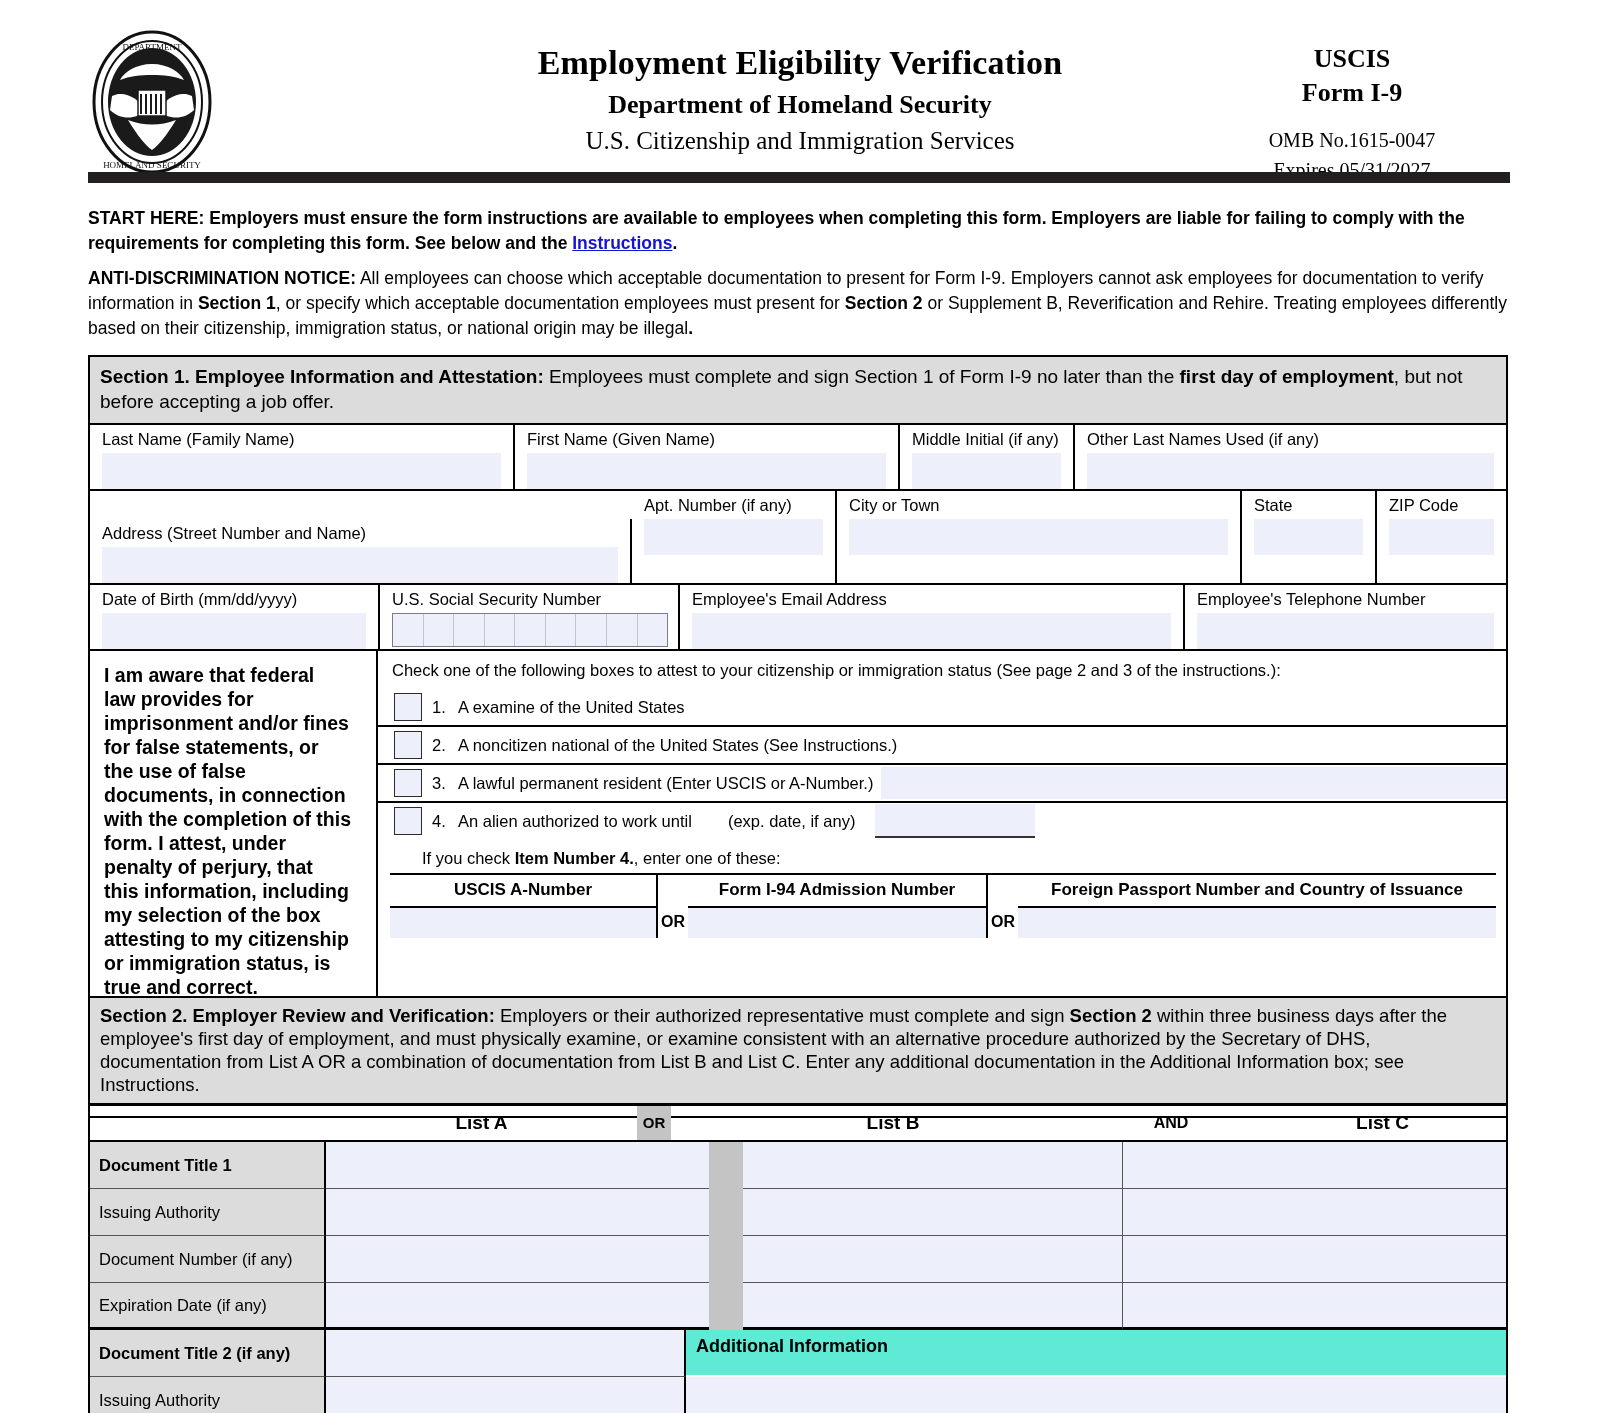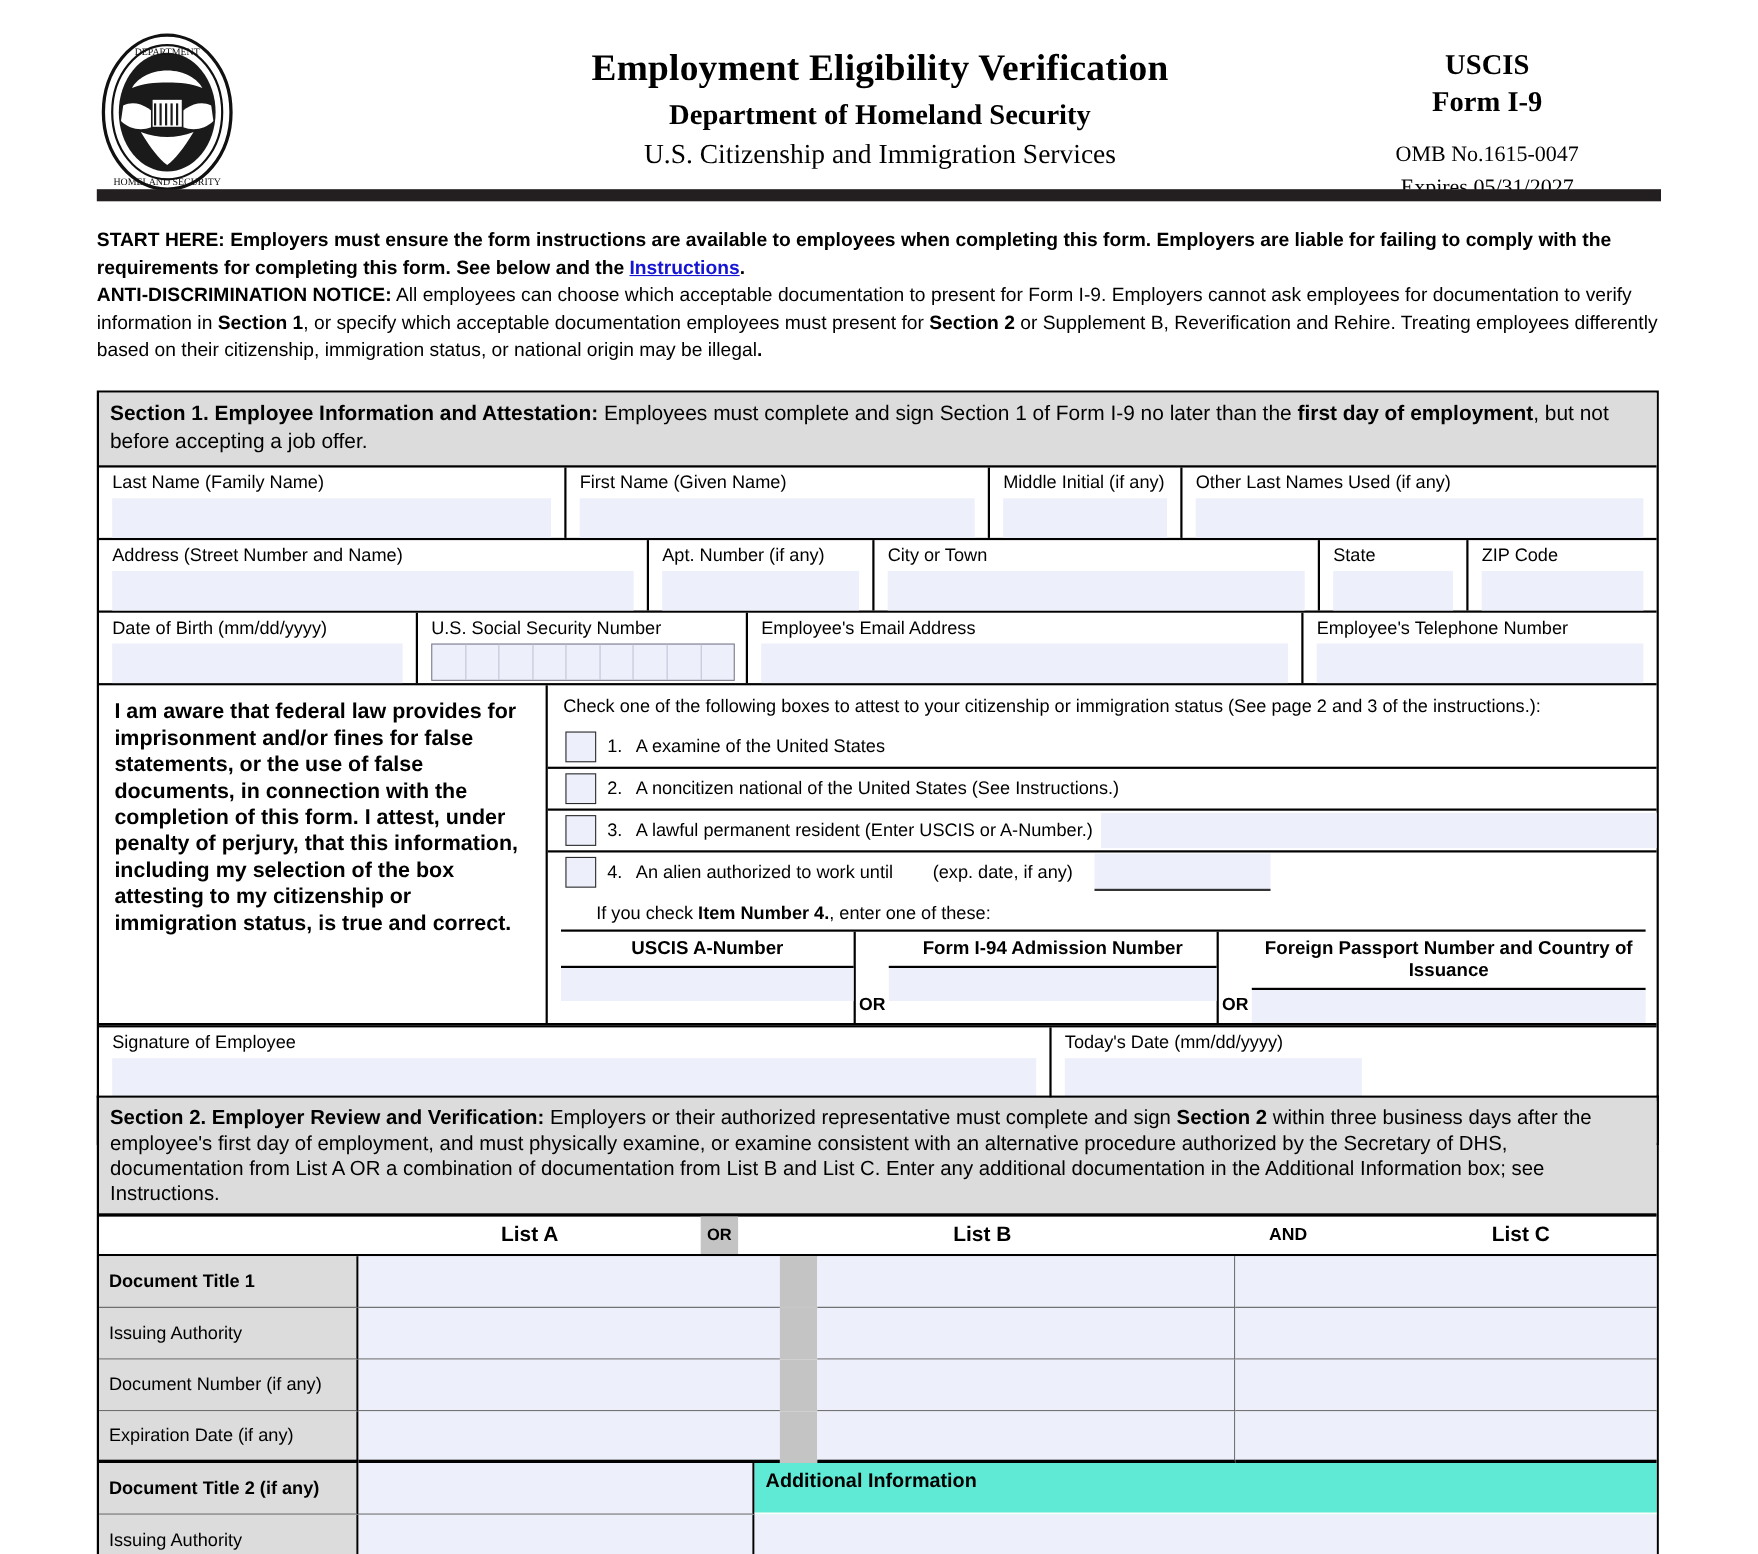--- a/index.html
+++ b/index.html
@@ -24,21 +24,21 @@
   .u1{font-weight:bold;font-size:26px;}
   .u2{font-weight:bold;font-size:26px;margin-top:4px;}
   .u3{font-size:20px;margin-top:21px;}
   .u4{font-size:20px;margin-top:7px;}
   .blackbar{position:absolute;left:88px;top:172px;width:1422px;height:11px;background:#231f20;}
 
   
   .notices{position:absolute;left:88px;top:206px;width:1420px;}
   .notice-p{font-size:17.5px;line-height:25px;}
   .notice-p.b{font-weight:bold;}
-  .notice-p2{font-size:17.5px;line-height:25px;margin-top:0;}
+  .notice-p2{font-size:17.5px;line-height:25px;margin-top:10px;}
   .lnk{color:#1414d2;font-weight:bold;text-decoration:underline;}
   b.s{font-weight:bold;}
 
   
   .sec1{position:absolute;left:88px;top:355px;width:1420px;border:2px solid #000;box-sizing:border-box;}
   .sec-hd{background:#dcdcdc;border-bottom:2px solid #000;padding:7px 10px 9px 10px;
     font-size:19px;line-height:25px;}
   .sec-hd b{font-weight:bold;}
 
   
@@ -49,21 +49,21 @@
   .lbl{font-size:16.5px;line-height:19px;display:block;padding-bottom:4px;}
   .inp{background:#edeffa;height:36px;width:calc(100% - 12px);border:none;display:block;}
 
   
   .comb{display:flex;border:1px solid #7b7b8c;background:#edeffa;width:276px;height:34px;box-sizing:border-box;}
   .comb span{flex:1;border-right:1px solid #c2c4d6;}
   .comb span:last-child{border-right:none;}
 
   
   .attest-row{display:flex;border-bottom:2px solid #000;}
-  .attest-left{width:408px;box-sizing:border-box;border-right:2px solid #000;padding:12px 25px 8px 14px;
+  .attest-left{width:288px;box-sizing:border-box;border-right:2px solid #000;padding:12px 25px 8px 14px;
     font-size:19.5px;font-weight:bold;line-height:24px;}
   .attest-right{flex:1;box-sizing:border-box;}
   .attest-intro{font-size:16.5px;padding:9px 10px 9px 14px;line-height:20px;}
   .cb-row{display:flex;align-items:center;border-top:2px solid #000;min-height:34px;}
   .cb-row.first{border-top:none;}
   .cbox{width:26px;height:26px;background:#edeffa;border:1px solid #2b2b2b;margin:4px 10px 4px 16px;flex:none;}
   .cb-num{font-size:16.5px;width:26px;flex:none;}
   .cb-txt{font-size:16.5px;flex:none;}
   .cb-fill{background:#edeffa;height:32px;flex:1;margin-left:8px;}
   .cb-fill.short{flex:none;width:160px;margin-left:20px;border-bottom:2px solid #333;}
@@ -181,21 +181,21 @@
         <span class="lbl">Middle Initial (if any)</span>
         <div class="inp"></div>
       </div>
       <div class="cell" style="flex:1;border-radius:10px;">
         <span class="lbl">Other Last Names Used (if any)</span>
         <div class="inp"></div>
       </div>
     </div>
 
     <div class="row">
-      <div class="cell" style="width:500px;">
+      <div class="cell" style="width:542px;margin-top:28px;">
         <span class="lbl">Address (Street Number and Name)</span>
         <div class="inp"></div>
       </div>
       <div class="cell" style="width:205px;">
         <span class="lbl">Apt. Number (if any)</span>
         <div class="inp"></div>
       </div>
       <div class="cell" style="width:405px;">
         <span class="lbl">City or Town</span>
         <div class="inp"></div>

